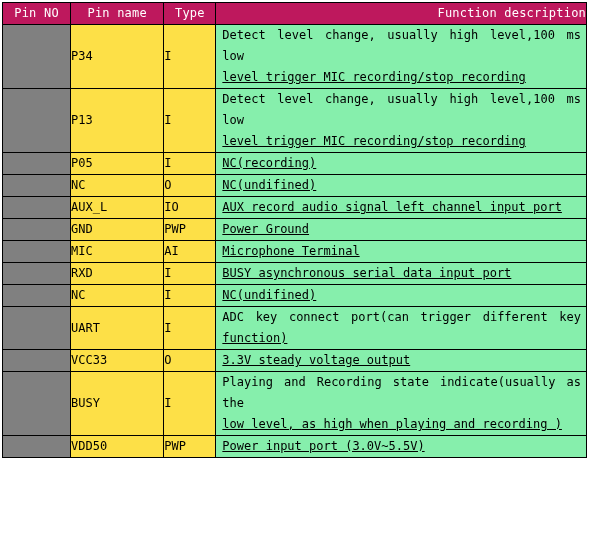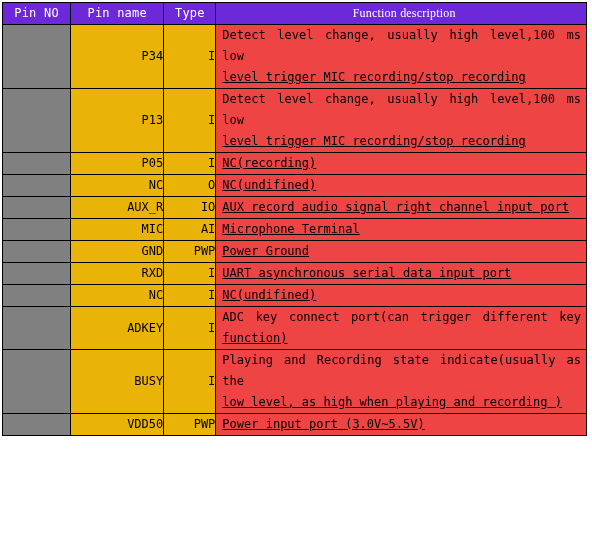--- a/index.html
+++ b/index.html
@@ -31,41 +31,41 @@
   .pin-table td {
     border: 1px solid #000000;
     font-size: 12px;
     line-height: 21px;
     padding: 0;
     vertical-align: middle;
   }
 
   
   thead th {
-    background: #6d28d9;
+    background: #be185d;
     color: #ffffff;
     height: 21px;
     font-weight: normal;
     letter-spacing: 0.2px;
   }
   th.h-center { text-align: center; }
-  th.h-left   { text-align: center; padding-left: 6px; font-family: Liberation Serif, serif; }
+  th.h-left   { text-align: right; padding-left: 6px; }
 
   
   td.pinno {
     background: #808080;
   }
   td.pinname,
   td.type {
-    text-align: right;
-    background: #eab308;
+    text-align: left;
+    background: #fde047;
     color: #000000;
   }
   td.desc {
-    background: #ef4444;
+    background: #86efac;
     color: #000000;
     text-align: justify;
     text-align-last: left;
     padding: 0 5px 0 6px;
     hyphens: none;
   }
   td.desc .line {
     display: block;
     line-height: 21px;
     white-space: nowrap;
@@ -126,69 +126,77 @@
       <tr>
         <td class="pinno"></td>
         <td class="pinname">NC</td>
         <td class="type">O</td>
         <td class="desc">
           <span class="line">NC(undifined)</span>
         </td>
       </tr>
       <tr>
         <td class="pinno"></td>
-        <td class="pinname">AUX_R</td>
+        <td class="pinname">AUX_L</td>
         <td class="type">IO</td>
         <td class="desc">
-          <span class="line">AUX record audio signal right channel input port</span>
+          <span class="line">AUX record audio signal left channel input port</span>
+        </td>
+      </tr>
+      <tr>
+        <td class="pinno"></td>
+        <td class="pinname">GND</td>
+        <td class="type">PWP</td>
+        <td class="desc">
+          <span class="line">Power Ground</span>
         </td>
       </tr>
       <tr>
         <td class="pinno"></td>
         <td class="pinname">MIC</td>
         <td class="type">AI</td>
         <td class="desc">
           <span class="line">Microphone Terminal</span>
         </td>
       </tr>
       <tr>
         <td class="pinno"></td>
-        <td class="pinname">GND</td>
-        <td class="type">PWP</td>
-        <td class="desc">
-          <span class="line">Power Ground</span>
-        </td>
-      </tr>
-      <tr>
-        <td class="pinno"></td>
         <td class="pinname">RXD</td>
         <td class="type">I</td>
         <td class="desc">
-          <span class="line">UART asynchronous serial data input port</span>
+          <span class="line">BUSY asynchronous serial data input port</span>
         </td>
       </tr>
       <tr>
         <td class="pinno"></td>
         <td class="pinname">NC</td>
         <td class="type">I</td>
         <td class="desc">
           <span class="line">NC(undifined)</span>
         </td>
       </tr>
       <tr>
         <td class="pinno"></td>
-        <td class="pinname">ADKEY</td>
+        <td class="pinname">UART</td>
         <td class="type">I</td>
         <td class="desc">
           <span class="jline">ADC key connect port(can trigger different key</span>
           <span class="line">function)</span>
         </td>
       </tr>
       <tr>
         <td class="pinno"></td>
+        <td class="pinname">VCC33</td>
+        <td class="type">O</td>
+        <td class="desc">
+          <span class="line">3.3V steady voltage output</span>
+        </td>
+      </tr>
+      <tr>
+        <td class="pinno"></td>
         <td class="pinname">BUSY</td>
         <td class="type">I</td>
         <td class="desc">
           <span class="jline">Playing and Recording state indicate(usually as the</span>
           <span class="line">low level, as high when playing and recording )</span>
         </td>
       </tr>
       <tr>
         <td class="pinno"></td>
         <td class="pinname">VDD50</td>

